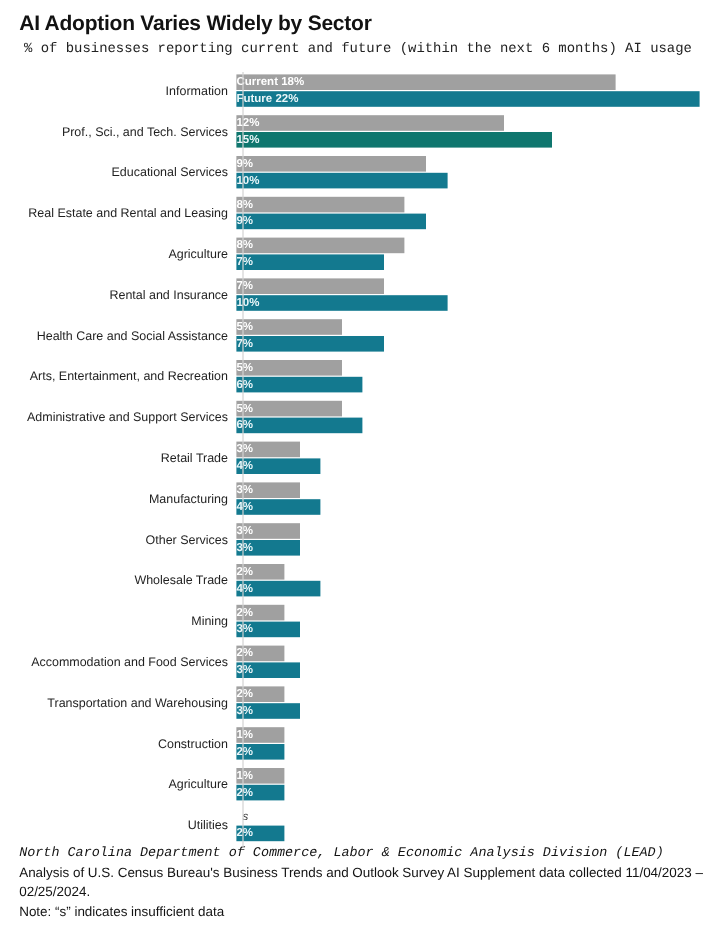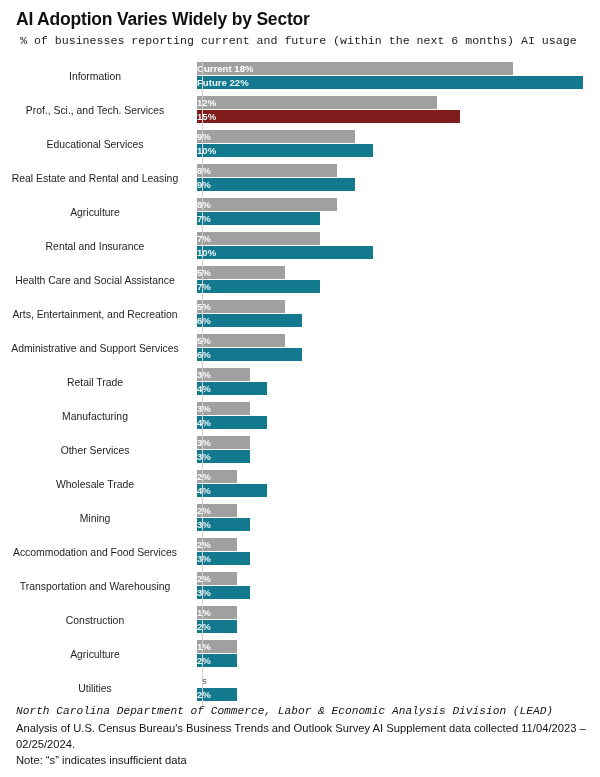--- a/index.html
+++ b/index.html
@@ -65,21 +65,21 @@
   }
 
   .row {
     position: relative;
     height: 34px;
     display: flex;
     align-items: center;
   }
   .cat-label {
     width: 196px;
-    text-align: center;
+    text-align: right;
     font-size: 10.4px;
     color: #1f1f1f;
     line-height: 1.15;
     padding-right: 6px;
     box-sizing: border-box;
     flex: 0 0 196px;
     white-space: nowrap;
   }
   .bars {
     position: relative;
@@ -173,24 +173,24 @@
               <span class="bar-value">Current 18%</span>
             </div>
             <div class="bar future" style="width: 386.1px; background: rgb(19, 121, 143);">
               <span class="bar-value">Future 22%</span>
             </div>
           </div>
         </div>
         <div class="row">
           <div class="cat-label">Prof., Sci., and Tech. Services</div>
           <div class="bars">
-            <div class="bar current" style="width: 240px; background: rgb(160, 160, 160);">
+            <div class="bar current" style="width: 223px; background: rgb(160, 160, 160);">
               <span class="bar-value">12%</span>
             </div>
-            <div class="bar future" style="width: 263.25px; background: #7f1d1d;">
+            <div class="bar future" style="width: 263.25px; background: #0f766e;">
               <span class="bar-value">15%</span>
             </div>
           </div>
         </div>
         <div class="row">
           <div class="cat-label">Educational Services</div>
           <div class="bars">
             <div class="bar current" style="width: 157.95px; background: rgb(160, 160, 160);">
               <span class="bar-value">9%</span>
             </div>

